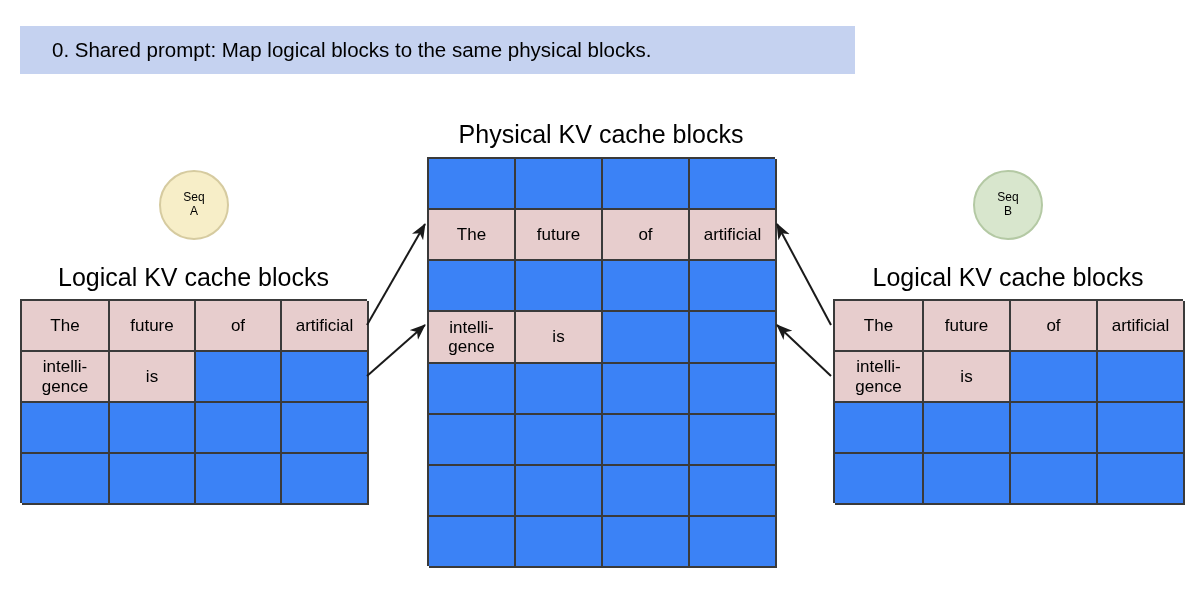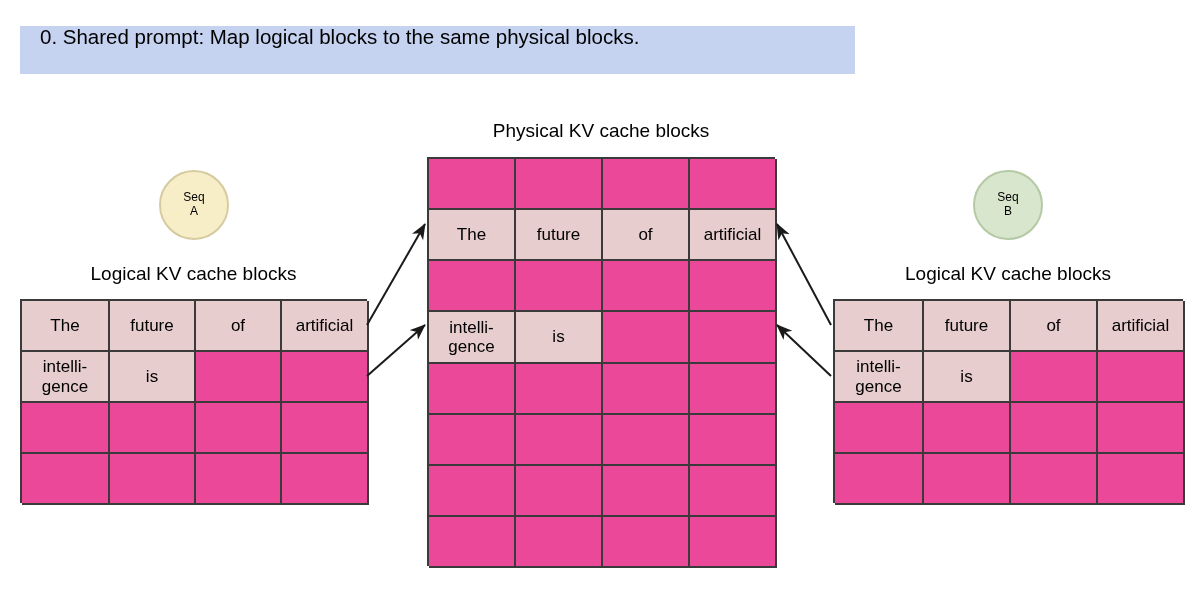--- a/index.html
+++ b/index.html
@@ -18,51 +18,51 @@
 
   
   #banner {
     position: absolute;
     left: 20px;
     top: 26px;
     width: 835px;
     height: 48px;
     background: #c5d2f0;
     display: flex;
-    align-items: flex-start;
-    box-sizing: border-box;
-    padding-left: 20px;
+    align-items: center;
+    box-sizing: border-box;
+    padding-left: 32px;
   }
   #banner .banner-text {
     font-size: 20.5px;
     line-height: 1.1;
     color: #000;
     white-space: nowrap;
   }
 
   
   .table-title {
     position: absolute;
-    font-size: 19px;
+    font-size: 25px;
     text-align: center;
     white-space: nowrap;
     color: #000;
   }
   #physical-title { left: 427px; top: 120px; width: 348px; }
   #logical-title-a { left: 20px;  top: 263px; width: 347px; }
   #logical-title-b { left: 833px; top: 263px; width: 350px; }
 
   
   .grid {
     position: absolute;
     display: grid;
     box-sizing: border-box;
     border-top: 2px solid #3a3a3a;
     border-left: 2px solid #3a3a3a;
-    background: #ec4899;
+    background: #3b82f6;
   }
   .grid .cell {
     box-sizing: border-box;
     border-right: 2px solid #3a3a3a;
     border-bottom: 2px solid #3a3a3a;
     display: flex;
     align-items: center;
     justify-content: center;
     text-align: center;
     font-size: 17px;

